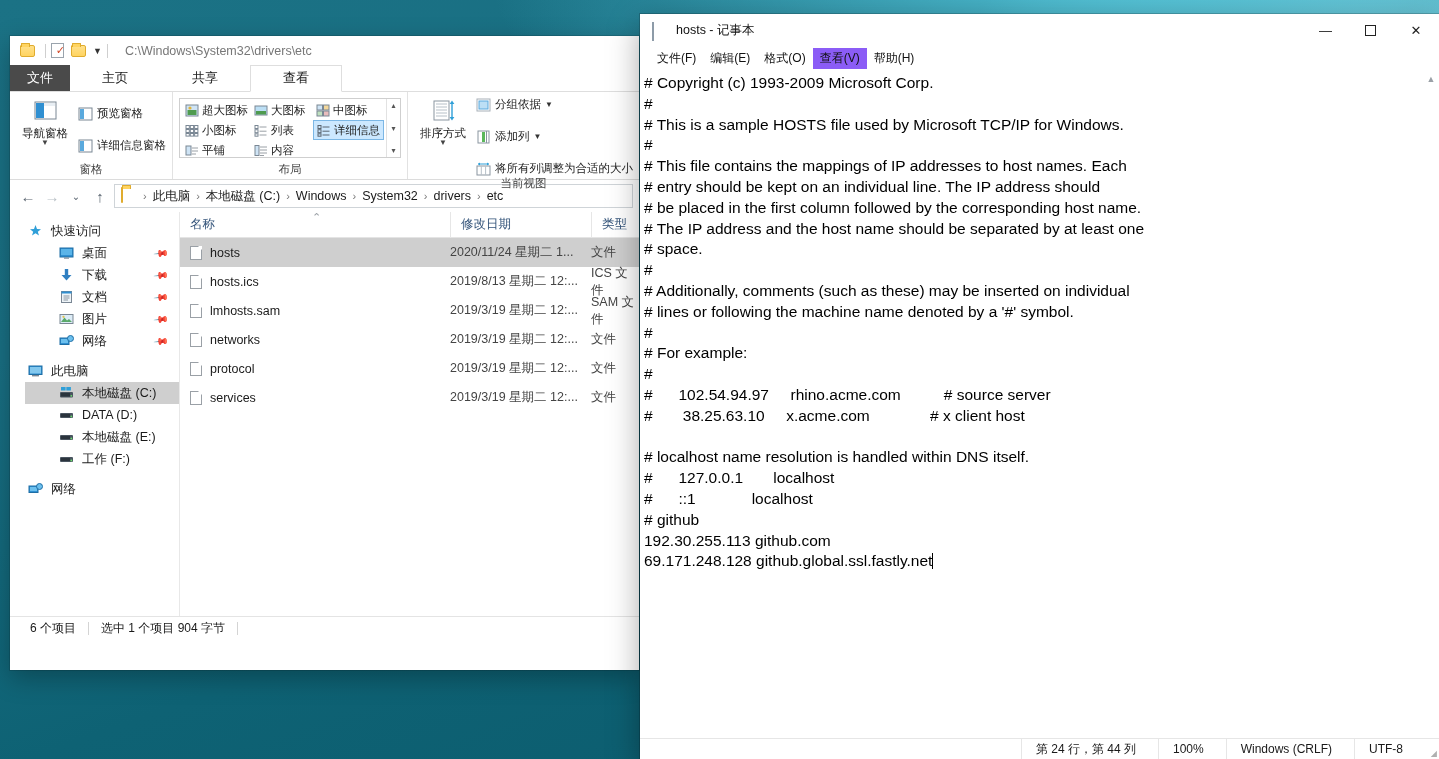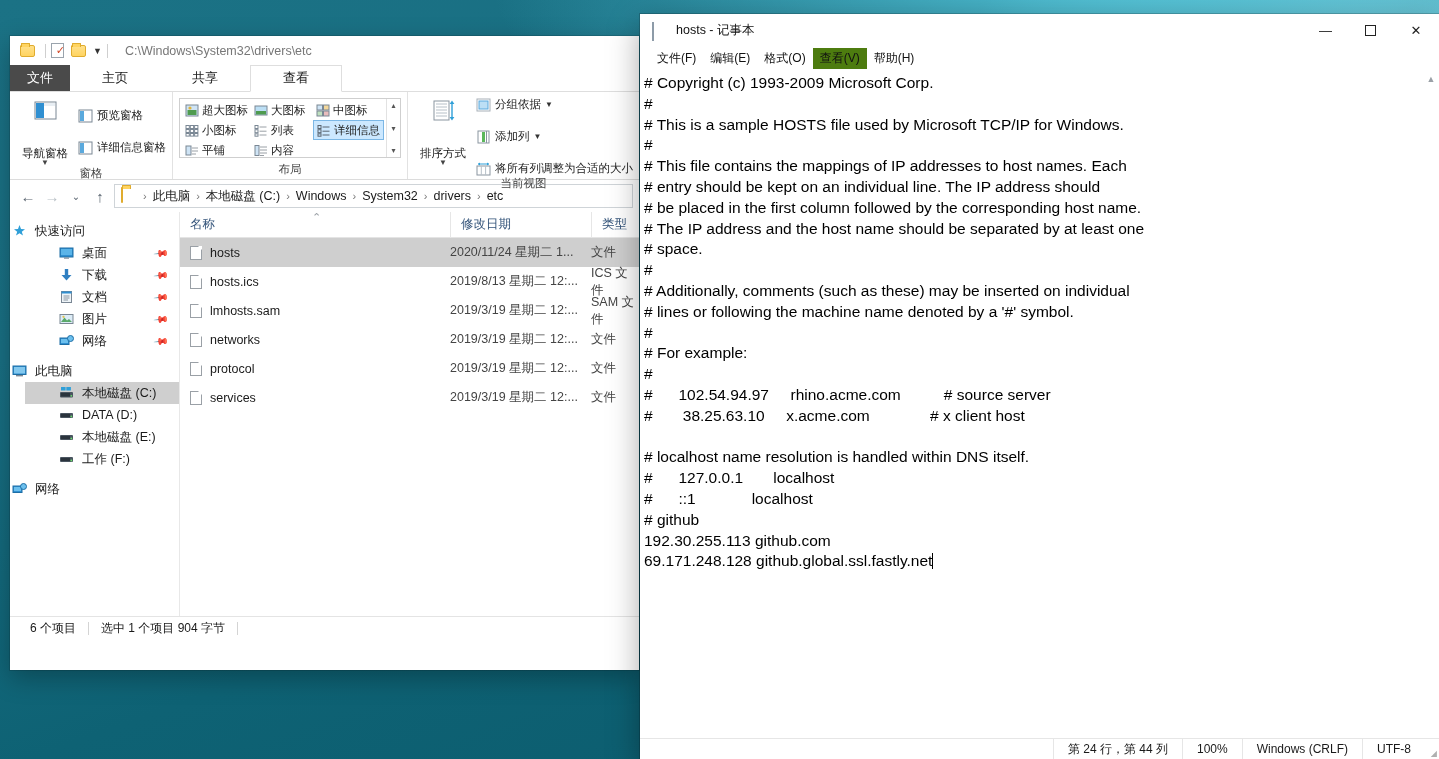--- a/index.html
+++ b/index.html
@@ -70,21 +70,21 @@
   .rgroup + .rgroup { border-left: 1px solid #e2e2e2; }
   .rgroup-body { flex: 1; display: flex; padding: 5px 6px 0 6px; }
   .rgroup-title {
     text-align:center; font-size:11.5px; color:#444; padding-bottom:4px; height:17px;
   }
   .bigbtn {
     display:flex; flex-direction:column; align-items:center; justify-content:flex-start;
     width:58px; font-size:11.5px; color:#222; padding-top:2px;
   }
   .bigbtn .ic { width:30px; height:26px; margin-bottom:2px; }
-  .bigbtn .lbl { line-height:12px; text-align:left;margin-top:20px;}
+  .bigbtn .lbl { line-height:12px; text-align:left;}
   .bigbtn .dd { font-size:8px; color:#444; line-height:7px;}
   .smallcol { display:flex; flex-direction:column; justify-content:center; gap:17px; padding-left:4px;}
   .smallbtn { display:flex; align-items:center; font-size:11.5px; color:#222; white-space:nowrap; }
   .smallbtn .si { width:15px; height:14px; margin-right:4px; flex:none;}
   .dd-arrow { font-size:8px; margin-left:4px; color:#333;}
 
   
   .gallery {
     border:1px solid #cfcfcf; background:#fff; display:flex;
     width: 222px; height: 60px; margin-top:1px;
@@ -103,21 +103,21 @@
   .addrbox {
     flex:1; height:24px; border:1px solid #cfd4d8; background:#fff; display:flex; align-items:center;
     padding:0 6px; font-size:12.5px; color:#1a1a1a; margin-left:2px;
   }
   .crumb { padding:0 2px; }
   .crumb-sep { color:#777; font-size:11px; padding:0 4px;}
 
   
   .main { display:flex; height: 404px; }
   .navpane { width:170px; background:#fff; border-right:1px solid #e8e8e8; padding-top:8px; overflow:hidden;}
-  .nav-item { display:flex; align-items:center; height:22px; font-size:12.5px; color:#1a1a1a; padding-left:2px; position:relative;}
+  .nav-item { display:flex; align-items:center; height:22px; font-size:12.5px; color:#1a1a1a; padding-left:18px; position:relative;}
   .nav-item.indent { padding-left:34px;margin-left:15px; }
   .nav-item.sel { background:#cfcfcf; }
   .nav-ic { width:17px; height:15px; margin-right:6px; flex:none; display:flex; align-items:center;}
   .pin { position:absolute; right:12px; color:#9aa0a6; font-size:10px; transform: rotate(40deg); }
   .nav-gap { height:8px; }
 
   .listpane { flex:1; background:#fff; display:flex; flex-direction:column;}
   .colhdr { height:26px; display:flex; align-items:center; border-bottom:1px solid #e4e4e4; font-size:12.5px; color:#34547a; position:relative;}
   .colhdr .ch { padding-left:10px; position:relative; height:26px; display:flex; align-items:center;}
   .colhdr .ch + .ch { border-left:1px solid #e6e6e6;}
@@ -144,32 +144,32 @@
   }
   .np-title { height:33px; display:flex; align-items:center; background:#fff; }
   .np-ic { width:16px; height:16px; margin-left:12px; margin-right:8px; position:relative;}
   .np-pad { width:13px; height:15px; background:linear-gradient(90deg,#c9d4de 0 3px,#f3f7fa 3px); border:1px solid #8d9ba8;}
   .np-titletext { font-size:12.5px; color:#111; }
   .np-ctrls { margin-left:auto; display:flex; height:33px; }
   .np-btn { width:45px; height:33px; display:flex; align-items:center; justify-content:center; font-size:13px; color:#222;}
   .np-btn.close-btn { width:46px; }
   .np-menu { height:23px; display:flex; align-items:center; padding-left:10px; background:#fff; }
   .np-mi { font-size:12px; color:#111; padding:2px 7px; }
-  .np-mi.active { background:#4d7c0f; }
+  .np-mi.active { background:#8b5cf6; }
   .np-body { flex:1; display:flex; position:relative; background:#fff; overflow:hidden;}
   .np-text {
     flex:1; padding:3px 4px 0 4px; font-family:"Liberation Sans","DejaVu Sans",sans-serif;
     font-size:15.5px; line-height:20.8px; color:#000; white-space:pre; overflow:hidden;
   }
   .caret { display:inline-block; width:1px; height:16px; background:#000; vertical-align:-3px; }
   .np-scroll { width:17px; background:#fff; border-left:1px solid #fff; display:flex; flex-direction:column; align-items:center;}
   .np-arrow { font-size:9px; color:#9aa0a6; margin-top:4px;}
   .np-status {
     height:21px; border-top:1px solid #e6e6e6; display:flex; align-items:center; justify-content:flex-end;
-    font-size:12px; color:#1a1a1a; background:#fff;
+    font-size:12px; color:#1a1a1a; background:#fff;gap:8px;
   }
   .np-scell { padding:0 14px; height:21px; display:flex; align-items:center; border-left:1px solid #e6e6e6;}
   .np-grip { width:14px; height:21px; display:flex; align-items:flex-end; justify-content:flex-end; padding:0 2px 2px 0; color:#b0b0b0; font-size:8px;}
 </style>
 </head>
 <body>
 
 <div id="explorer">
 
   <div class="qat">

